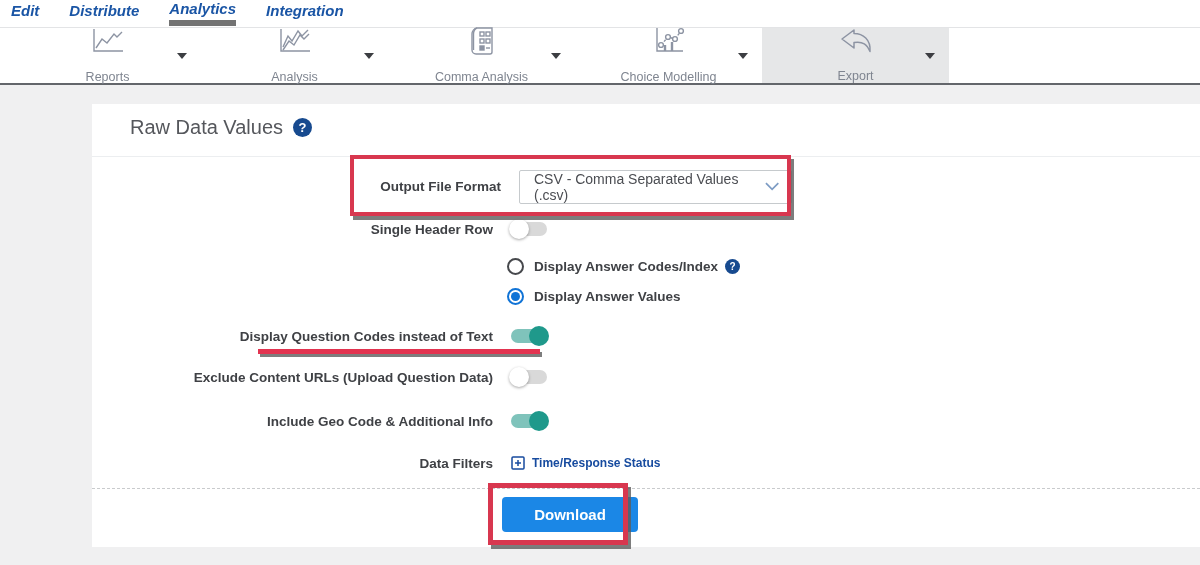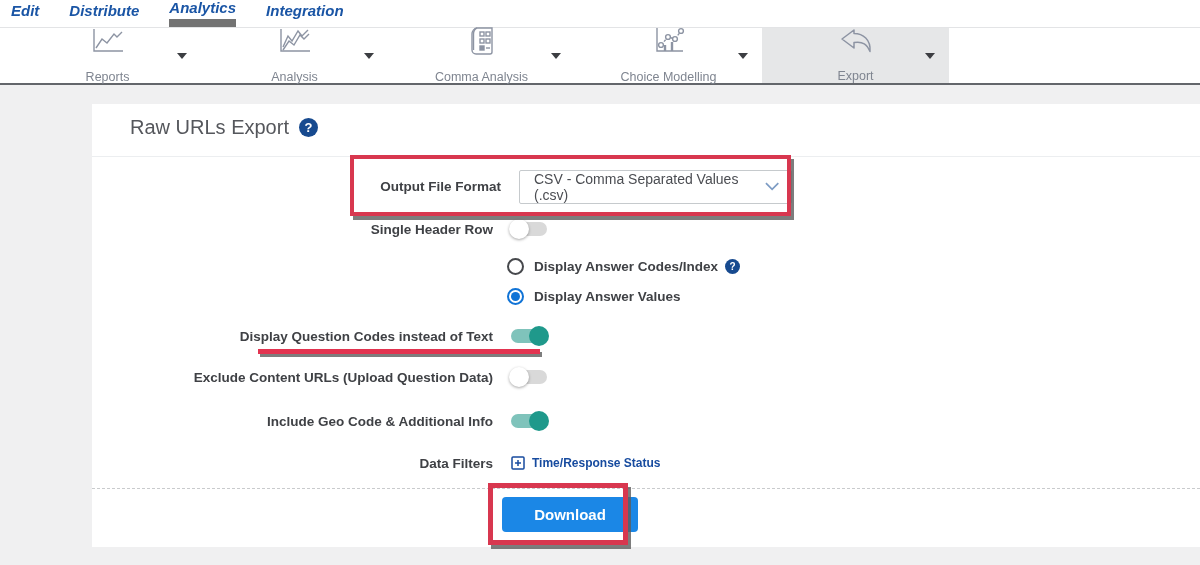--- a/index.html
+++ b/index.html
@@ -12,21 +12,21 @@
   }
   
   .topnav {
     height:28px; background:#ffffff; border-bottom:1px solid #e3e4e6;
     display:flex; align-items:center; gap:30px; padding:0 0 2px 11px;font-style:italic;
   }
   .topnav .nav-item {
     color:#1a55a5; font-size:15px; font-weight:bold; cursor:pointer;
     padding-bottom:2px; border-bottom:2px solid transparent; line-height:18px;
   }
-  .topnav .nav-item.active { border-bottom:8px solid #737373; }
+  .topnav .nav-item.active { border-bottom:6px solid #737373; }
   
   .toolbar {
     height:57px; background:#ffffff; border-bottom:2px solid #63666b;
     display:flex; padding-left:14px;
   }
   .tb-item {
     width:187px; height:55px; position:relative;
     display:flex; flex-direction:column; align-items:center; justify-content:center;
     cursor:pointer;
   }
@@ -189,21 +189,21 @@
     <div class="tb-label">Export</div>
     <div class="tb-caret"></div>
   </div>
 
 </div>
 
 <div class="main">
   <div class="panel">
 
     <div class="title-row">
-      <span class="page-title">Raw URLs Export</span>
+      <span class="page-title">Raw Data Values</span>
       <span class="help-icon help-lg">?</span>
     </div>
     <div class="divider"></div>
 
     <div class="row" style="top:53px; height:59px;padding-left:8px;">
       <div class="flabel">Output File Format</div>
       <div class="ctrl">
         <div class="select-box">
           <span class="select-value">CSV - Comma Separated Values (.csv)</span>
           <svg width="15" height="9" viewBox="0 0 15 9" fill="none" stroke="#7d9cc4" stroke-width="1.8">

